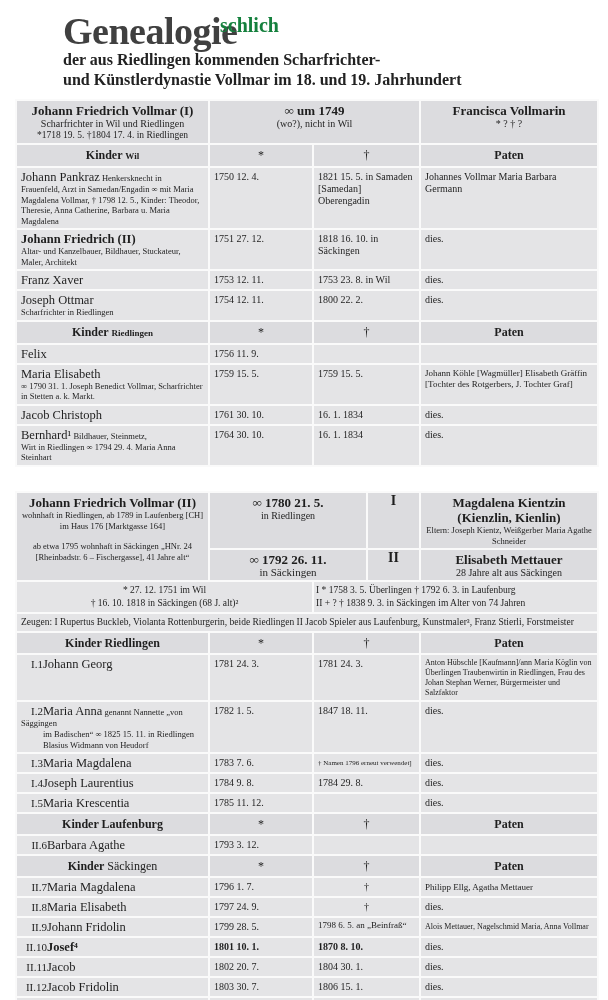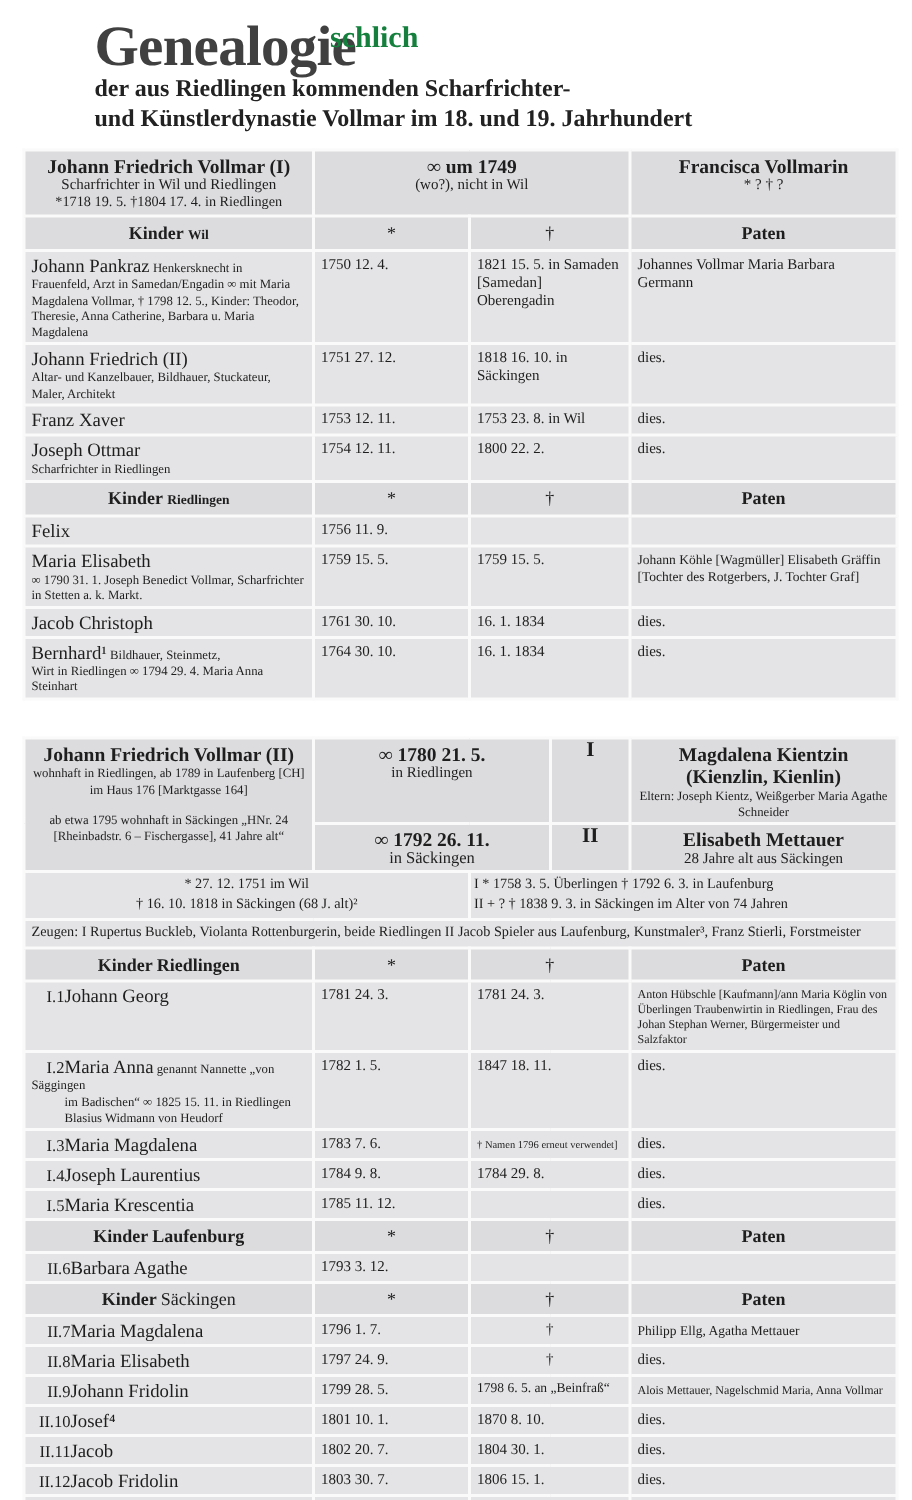--- a/index.html
+++ b/index.html
@@ -20,21 +20,21 @@
   .sec td { background: #dcdcdf; font-weight: bold; font-size: 12px; line-height: 14px; padding: 3px 4px; }
   .sec small { font-size: 9px; }
   .num { display: inline-block; width: 22px; font-size: 11px; text-align: right; }
   .nm { font-size: 12.5px; line-height: 14px; }
   .note { font-size: 8.5px; line-height: 10.5px; }
   .date { font-size: 10px; line-height: 12px; padding-top: 3px; }
   .pat { font-size: 10px; line-height: 12px; padding-top: 3px; }
   .pat.small { font-size: 8px; line-height: 10px; }
   .roman { font-size: 14px; font-weight: bold; text-align: center; }
   .zeugen td { font-size: 9.5px; padding: 3px 4px; }
-  .bold { font-weight: normal; }
+  .bold { font-weight: bold; }
 </style>
 </head>
 <body>
 
 <div class="header">
   <div class="title">Genealogie</div>
   <div class="subtitle">der aus Riedlingen kommenden Scharfrichter-</div>
   <div class="subtitle">und Künstlerdynastie Vollmar im 18. und 19. Jahrhundert</div>
 </div>
 <div class="ghost">schlich</div>

